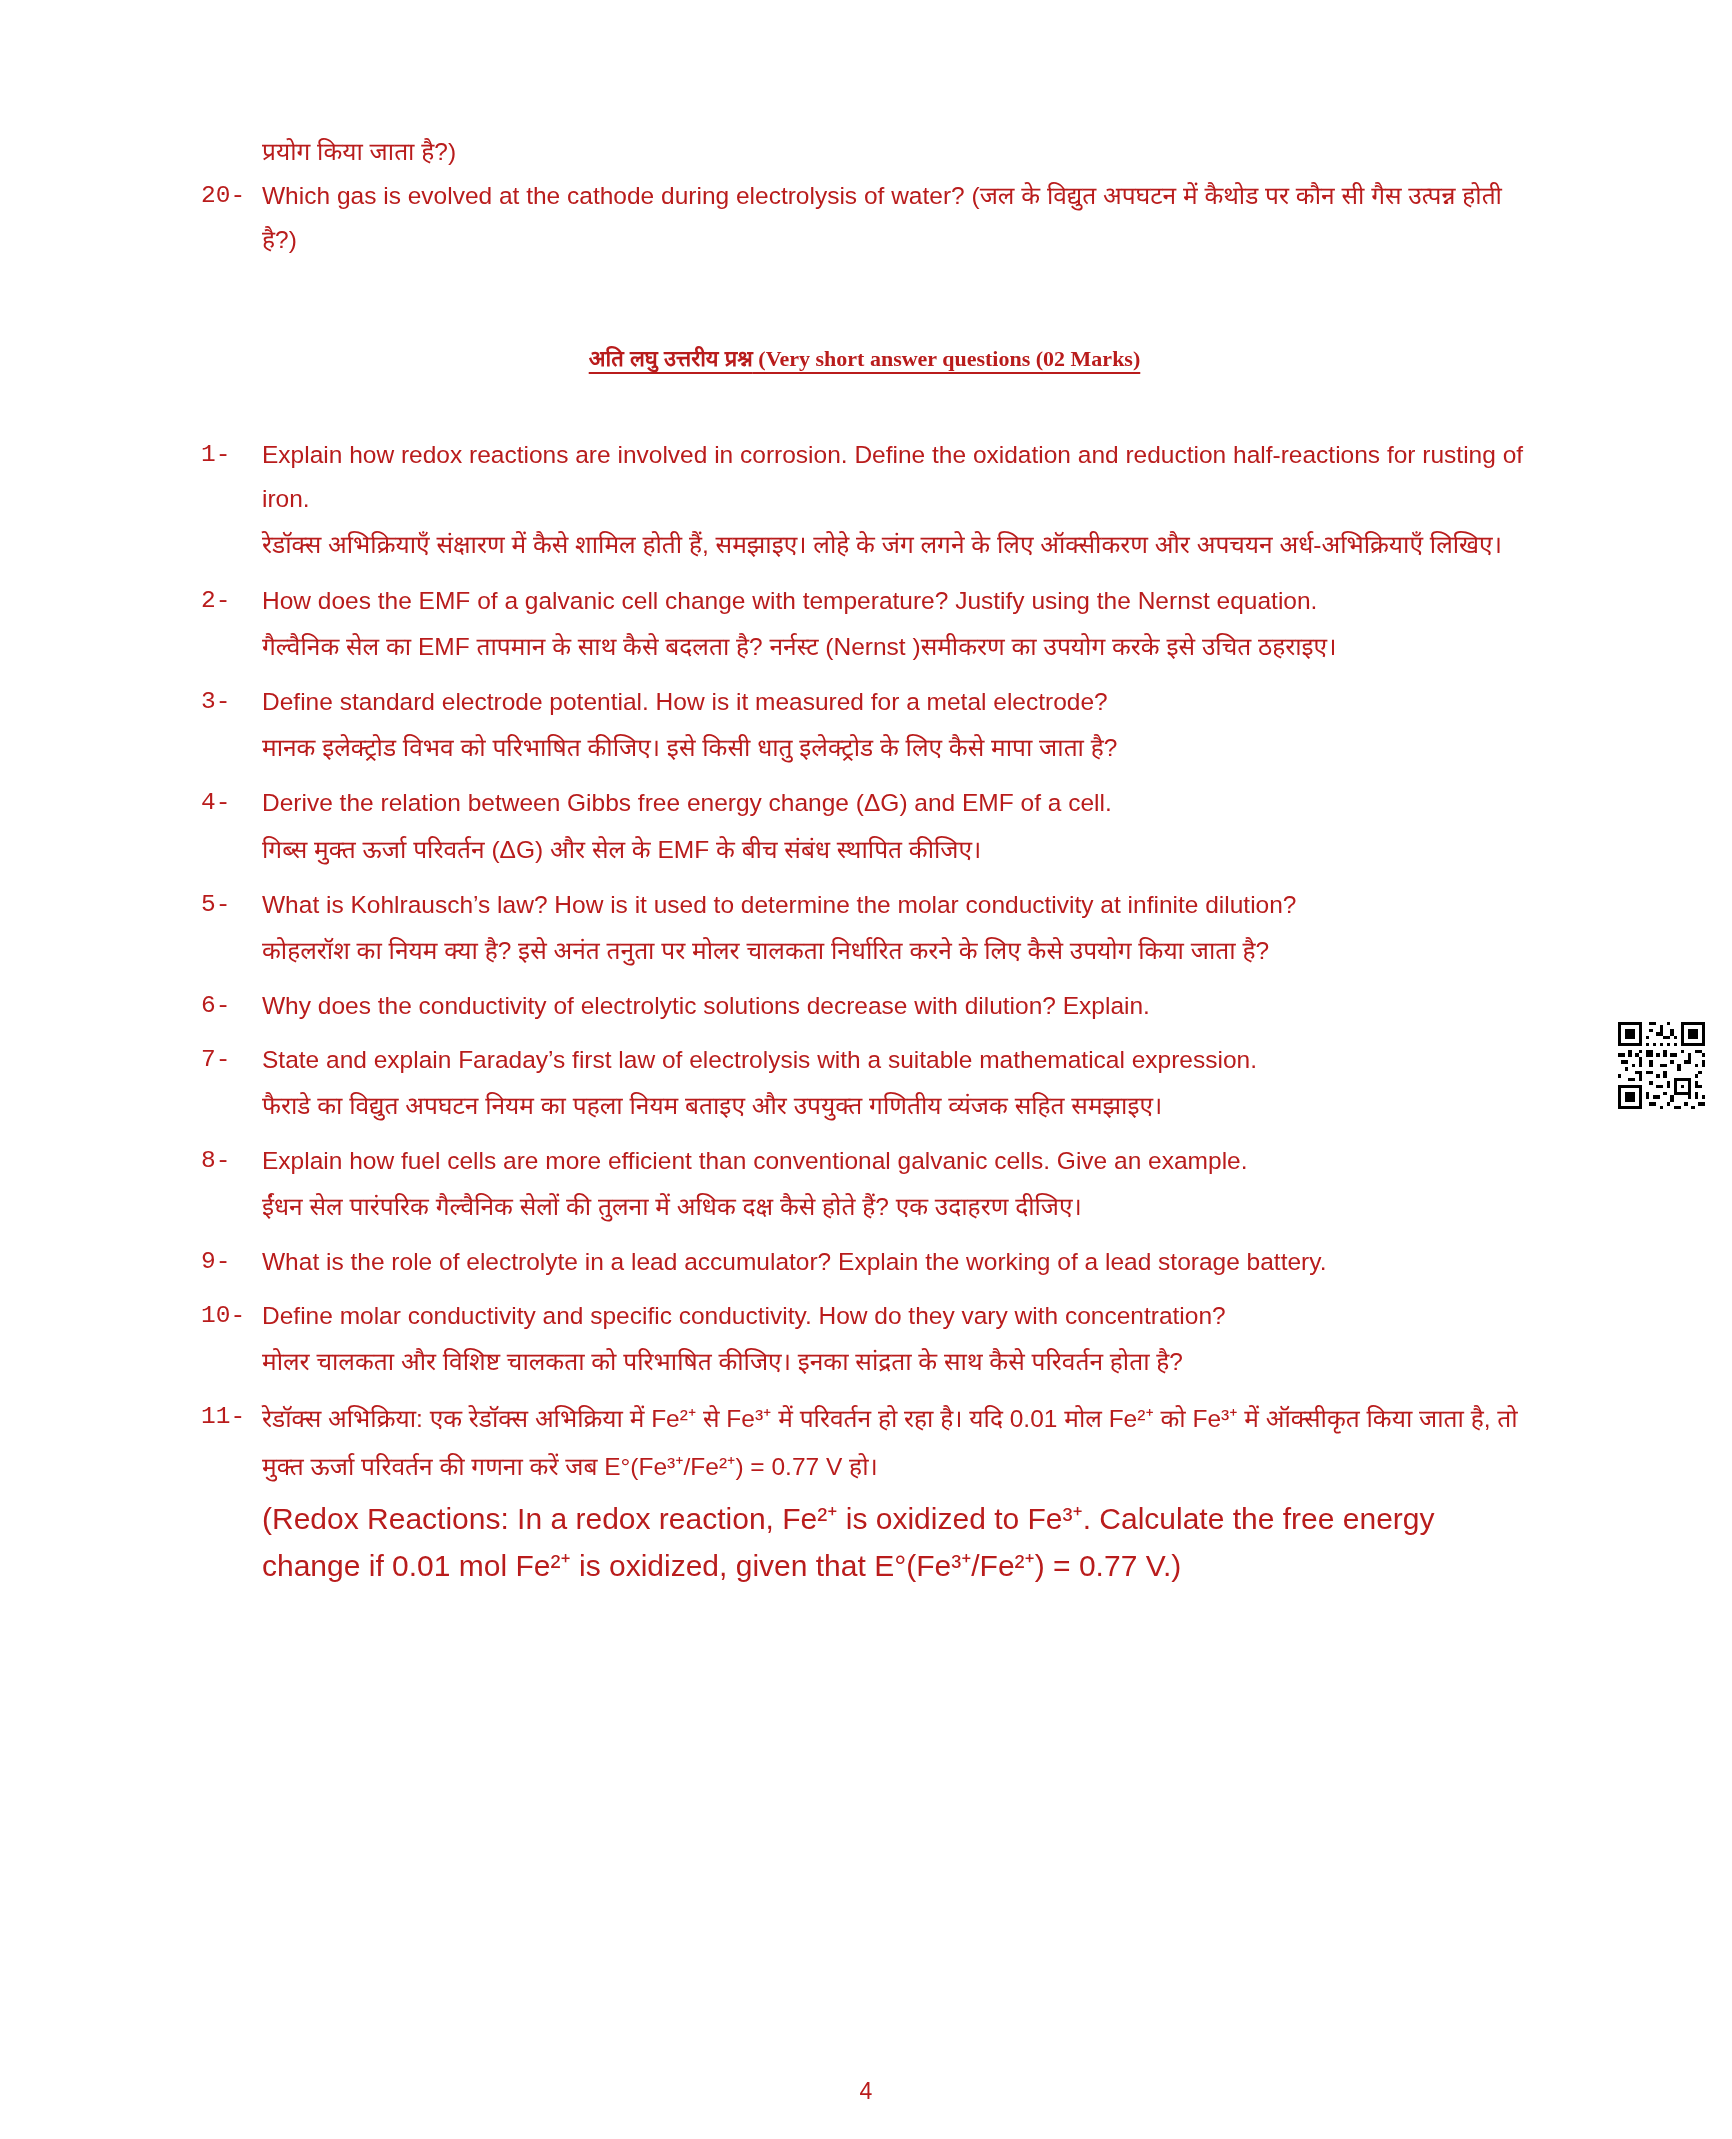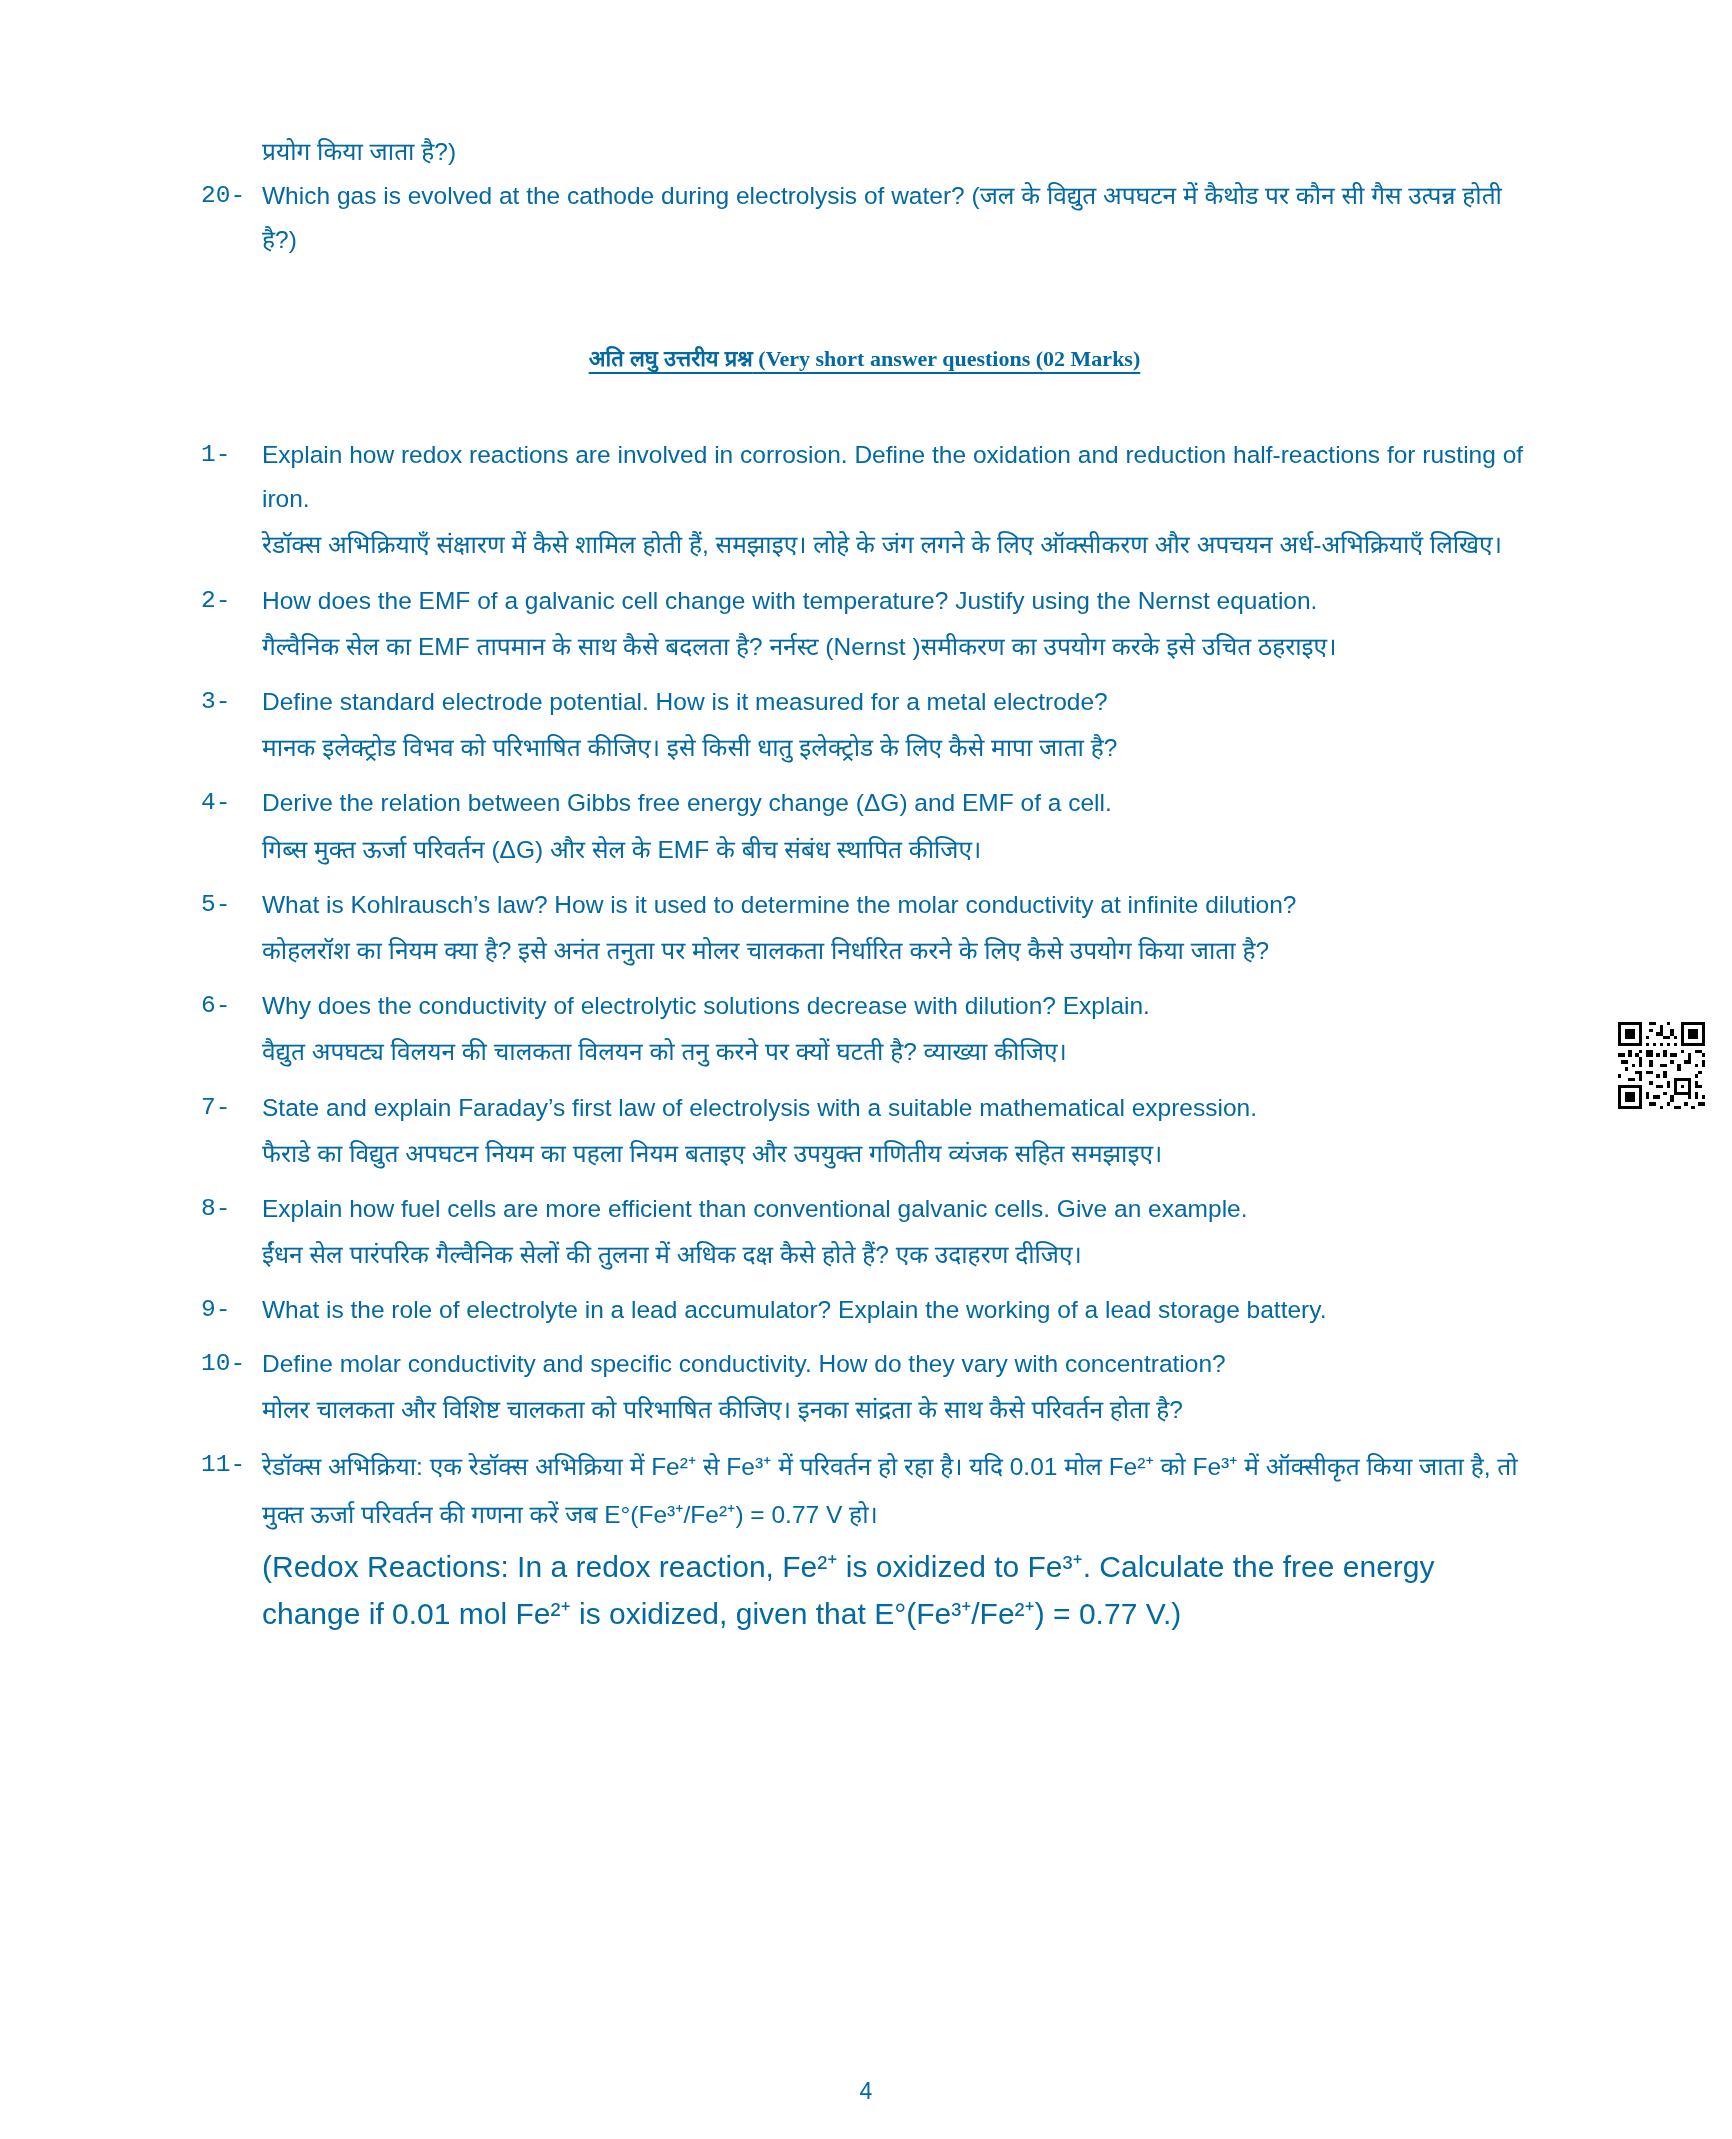--- a/index.html
+++ b/index.html
@@ -2,21 +2,21 @@
 <html style="font-size:11px"><head>
 <meta charset="utf-8">
 <style>
   * { margin: 0; padding: 0; box-sizing: border-box; }
   html, body { background: #ffffff; }
   .page {
     position: relative;
     width: 1732px;
     height: 2140px;
     background: #ffffff;
-    color: #0369a1;
+    color: #b91c1c;
     font-family: "Liberation Sans", sans-serif;
     font-size: 24.5px;
     padding: 130px 204px 0 201px;
     overflow: hidden;
   }
   p { line-height: 1.8; }
   .hang { margin-left: 61px; }
   .qrow { display: flex; align-items: flex-start; margin-bottom: 9.5px; }
   .qnum { flex: 0 0 61px; line-height: 1.8; font-family: Liberation Mono, monospace; }
   .qbody { flex: 1; }
@@ -107,21 +107,20 @@
     <div class="qbody">
       <p class="en">What is Kohlrausch’s law? How is it used to determine the molar conductivity at infinite dilution?</p>
       <p class="hi">कोहलरॉश का नियम क्या है? इसे अनंत तनुता पर मोलर चालकता निर्धारित करने के लिए कैसे उपयोग किया जाता है?</p>
     </div>
   </div>
 
   <div class="qrow">
     <div class="qnum">6-</div>
     <div class="qbody">
       <p class="en">Why does the conductivity of electrolytic solutions decrease with dilution? Explain.</p>
-      <p class="hi">वैद्युत अपघट्य विलयन की चालकता विलयन को तनु करने पर क्यों घटती है? व्याख्या कीजिए।</p>
     </div>
   </div>
 
   <div class="qrow">
     <div class="qnum">7-</div>
     <div class="qbody">
       <p class="en">State and explain Faraday’s first law of electrolysis with a suitable mathematical expression.</p>
       <p class="hi">फैराडे का विद्युत अपघटन नियम का पहला नियम बताइए और उपयुक्त गणितीय व्यंजक सहित समझाइए।</p>
     </div>
   </div>

